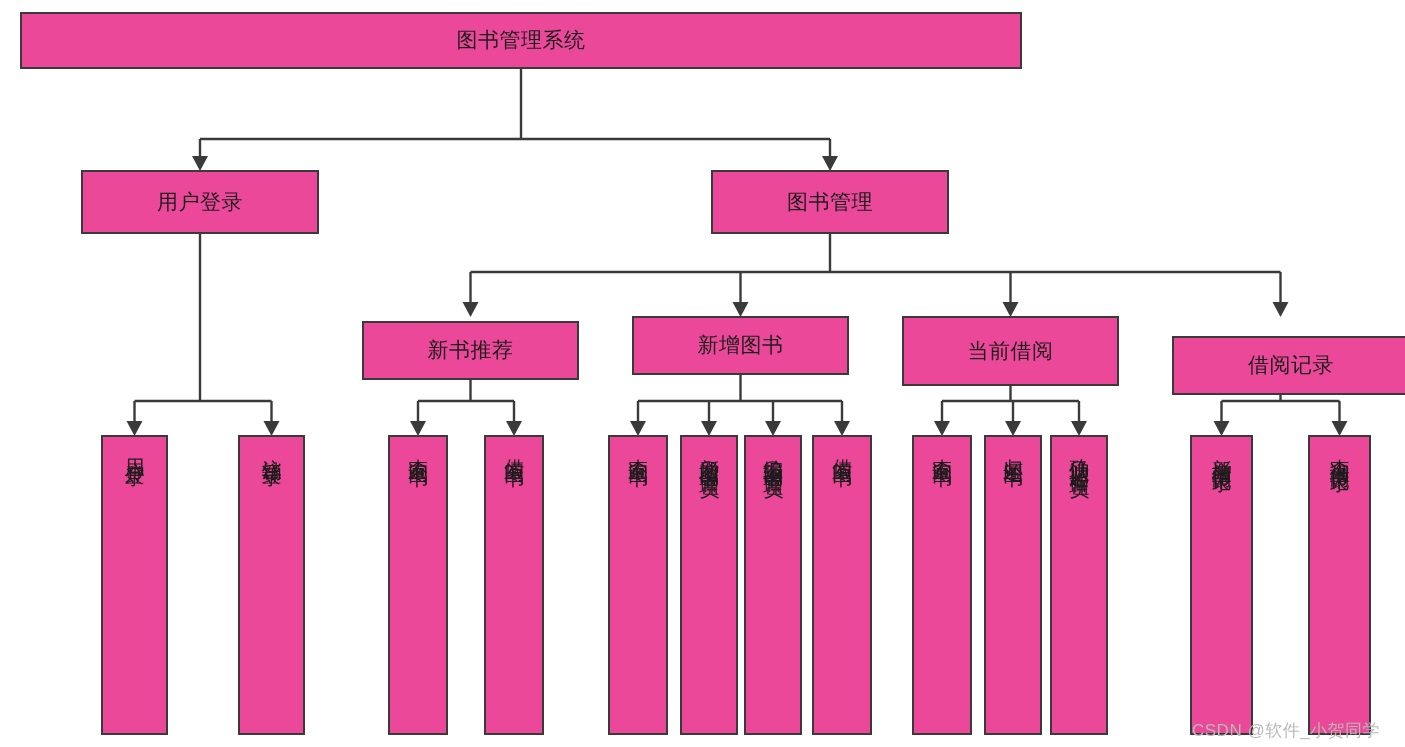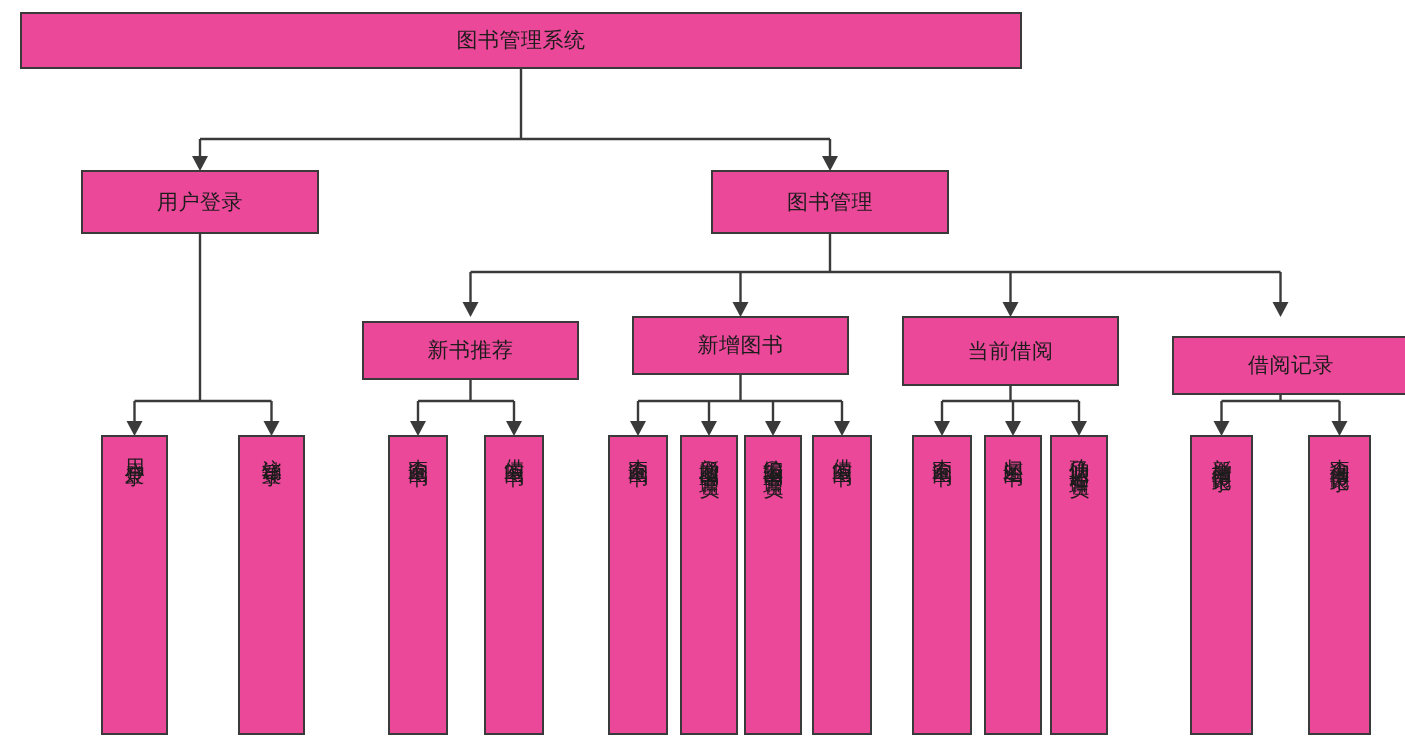--- a/index.html
+++ b/index.html
@@ -184,13 +184,14 @@
       <div class="node leaf" style="left: 1050px; top: 435px; width: 58px; height: 300px;">
         <span class="node-label">确认归还（管理员）</span>
       </div>
       <div class="node leaf" style="left: 1190px; top: 435px; width: 63px; height: 300px;">
         <span class="node-label">新增借阅记录</span>
       </div>
       <div class="node leaf" style="left: 1308px; top: 435px; width: 63px; height: 300px;">
         <span class="node-label">查询借阅记录</span>
       </div>
     </div>
+  <div class="watermark" style="left: 1192px; top: 719px; color: rgb(185, 185, 185);">CSDN @软件_小贺同学</div>
 </div>
 
 </body></html>

